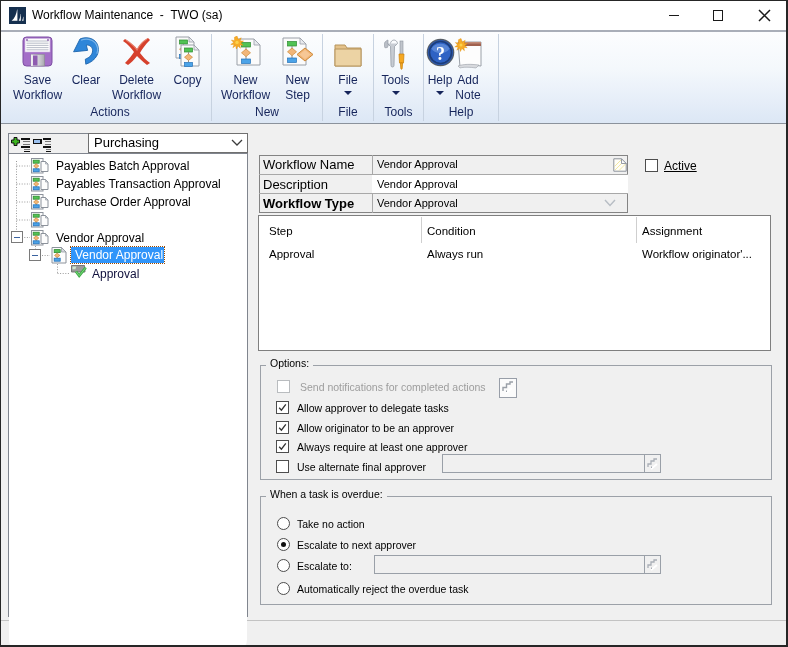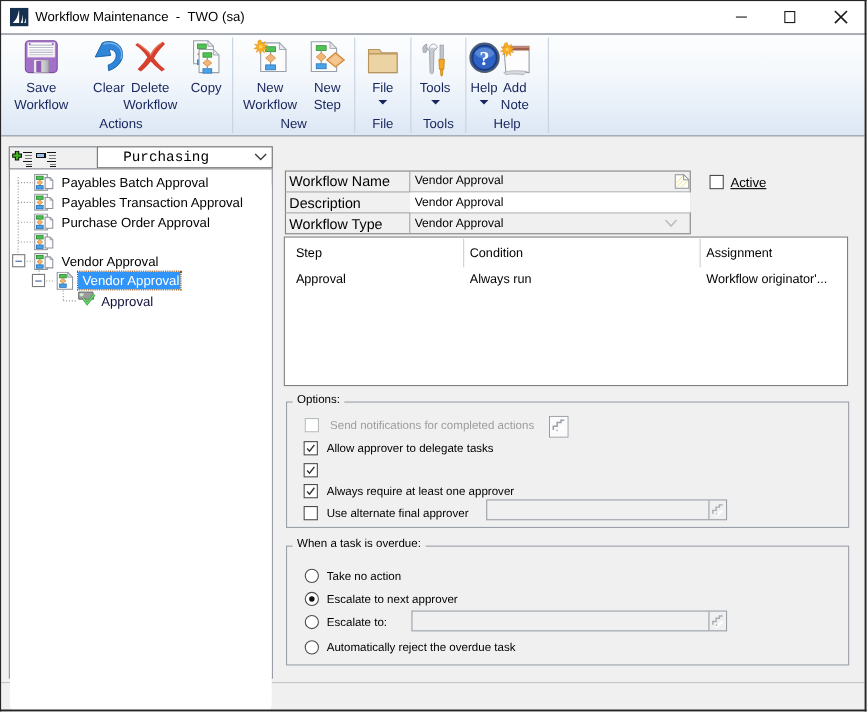--- a/index.html
+++ b/index.html
@@ -23,21 +23,21 @@
 .tbtn{top:32px;height:91px;text-align:center;color:#16255b;font-size:12px;}
 .tbtn .ic{display:block;margin:4px auto 0 auto;}
 .tbtn .lbl{position:absolute;left:-10px;right:-10px;top:41px;line-height:14.5px;}
 .darr2{position:absolute;top:59px;left:50%;margin-left:-4px;width:0;height:0;border-left:4px solid transparent;border-right:4px solid transparent;border-top:4px solid #16255b;}
 .grplbl{top:105px;height:15px;line-height:15px;text-align:center;color:#16255b;font-size:12px;}
 
 .statsep{left:1px;top:620px;width:785px;height:1px;background:#c3c3c3;}
 
 .panel{left:8px;top:133px;width:240px;height:484px;border:1px solid #80858e;background:#fff;}
 .panel-hdr{left:8px;top:133px;width:240px;height:21px;background:#f0f0f0;border:1px solid #80858e;}
-.combo{left:88px;top:133px;width:160px;height:20px;background:#fff;border:1px solid #707070;font-size:13px;line-height:18px;padding-left:23px;color:#000;font-family:Liberation Mono, monospace;}
+.combo{left:88px;top:133px;width:160px;height:20px;background:#fff;border:1px solid #707070;font-size:13px;line-height:18px;padding-left:5px;color:#000;}
 .tree{left:9px;top:155px;width:238px;height:500px;background:#fff;overflow:hidden;border-radius:16px;}
 .trow{position:absolute;height:18px;line-height:18px;font-size:12px;white-space:nowrap;color:#000;white-space:nowrap;}
 .tsel{position:absolute;left:71px;top:247px;width:93px;height:16px;background:#3095fa;outline:1px dotted #9c4a00;color:#fff;font-size:12px;line-height:16px;padding-left:4px;white-space:nowrap;}
 .pmbox{position:absolute;width:12px;height:12px;background:#fff;border:1px solid #7a7a7a;}
 .pmbox:after{content:"";position:absolute;left:2px;top:5px;width:6px;height:1px;background:#3b63a0;}
 
 .formgrid{left:259px;top:155px;width:369px;height:58px;border:1px solid #848484;background:#f0f0f0;}
 .flabel{position:absolute;left:263px;width:105px;height:19px;line-height:19px;font-size:13px;color:#000;}
 .ffield{position:absolute;left:372px;width:256px;height:19px;line-height:19px;font-size:11px;color:#000;padding-left:5px;}
 .grid{left:258px;top:215px;width:513px;height:136px;background:#fff;border:1px solid #7f7f7f;font-size:11.5px;color:#000;}
@@ -130,21 +130,21 @@
       <defs>
           <linearGradient id="gmet" x1="0" y1="0" x2="1" y2="0">
             <stop offset="0" stop-color="#ffffff" stop-opacity="0.8"></stop>
             <stop offset="0.5" stop-color="#c5c5cd" stop-opacity="0.3"></stop>
             <stop offset="1" stop-color="#72727a" stop-opacity="0.5"></stop>
           </linearGradient>
         </defs>
     </svg>
     <div class="lbl">Save<br>Workflow</div>
   </div>
-  <div class="abs tbtn" style="left:80px;width:38px;">
+  <div class="abs tbtn" style="left:67px;width:38px;">
     <svg class="ic" width="30" height="31" viewBox="0 0 30 31">
       <path d="M9,3 C14,0.8 20.5,1.5 24.3,5.3 C27.6,8.8 28.3,14.5 26.2,19 C24.2,23.3 19.8,26.6 14.8,28.2 L14.3,23.2 C18.6,21.6 21.5,18.4 21.6,14.8 C21.7,11.3 19,8.7 15.3,9.1 L16.6,14.4 L2.6,15.8 Z" fill="#2f86d9" stroke="#1d64ab" stroke-width="0.9" stroke-linejoin="round"></path>
       <path d="M10,4.2 C15,2.2 20.8,3 24,6.6 C26.6,9.6 27.2,14 25.8,17.6" fill="none" stroke="#7ab5ea" stroke-width="1.2" opacity="0.95"></path>
     </svg>
     <div class="lbl">Clear</div>
   </div>
   <div class="abs tbtn" style="left:105px;width:63px;">
     <svg class="ic" width="32" height="31" viewBox="0 0 32 31">
       <path d="M4,3 C10,7 14,10 16,13 C19,8 22,5 27,2 L29,4 C24,9 21,13 19,17 C22,21 25,24 29,27 L26,29 C21,25 18,22 16,20 C13,24 10,27 7,29 L4,27 C8,23 11,19 13,16 C10,12 7,8 2,5 Z" fill="#d6402c"></path>
       <path d="M5,4 C11,8 14,11 16,14 C18,10 21,6 26,3" fill="none" stroke="#e98b76" stroke-width="1.2" opacity="0.8"></path>
@@ -317,21 +317,21 @@
     <div class="pmbox" style="left:20px;top:94px;"></div>
   </div>
   <div class="abs tsel">Vendor Approval</div>
 
   <div class="abs formgrid"></div>
   <div class="abs" style="left:259px;top:174px;width:369px;height:1px;background:#a8a8a8;"></div>
   <div class="abs" style="left:259px;top:193px;width:369px;height:1px;background:#a8a8a8;"></div>
   <div class="abs" style="left:372px;top:155px;width:1px;height:58px;background:#a8a8a8;"></div>
   <div class="flabel" style="top:155px;">Workflow Name</div>
   <div class="flabel" style="top:175px;">Description</div>
-  <div class="flabel" style="top:194px;">Workflow Type</div>
+  <div class="flabel" style="top:194px;font-weight:bold;">Workflow Type</div>
   <div class="ffield" style="top:155px;height:19px;">Vendor Approval</div>
   <div class="ffield" style="top:175px;height:18px;background:#fff;">Vendor Approval</div>
   <div class="ffield" style="top:194px;height:18px;">Vendor Approval</div>
   <svg class="abs" style="left:613px;top:158px;" width="14" height="14" viewBox="0 0 14 14">
     <path d="M0.8,0.8 h7.7 l4.7,4.7 v7.7 h-12.4 z" fill="#fffef8" stroke="#8c929b"></path>
     <g stroke="#ecdf8d" stroke-width="0.8">
         <path d="M1.5,8.5 l7,-7 M2,12 l9,-9 M6,12.5 l6.5,-6.5"></path>
       </g>
     <path d="M8.5,0.8 l4.7,4.7 h-4.7 z" fill="#fdfdfd" stroke="#8c929b" stroke-width="0.9"></path>
   </svg>
@@ -364,20 +364,21 @@
       <svg width="11" height="11" style="position:absolute;left:0;top:0;">
         <path d="M2.2,5.8 l2.2,2.4 L8.8,2.4" fill="none" stroke="#333" stroke-width="1.3"></path>
       </svg>
     </div>
   <div class="clabel" style="left:297px;top:402px;">Allow approver to delegate tasks</div>
   <div class="cb" style="left:276px;top:421px;">
       <svg width="11" height="11" style="position:absolute;left:0;top:0;">
         <path d="M2.2,5.8 l2.2,2.4 L8.8,2.4" fill="none" stroke="#333" stroke-width="1.3"></path>
       </svg>
     </div>
+  <div class="clabel" style="left:297px;top:422px;">Allow originator to be an approver</div>
   <div class="cb" style="left:276px;top:440px;">
       <svg width="11" height="11" style="position:absolute;left:0;top:0;">
         <path d="M2.2,5.8 l2.2,2.4 L8.8,2.4" fill="none" stroke="#333" stroke-width="1.3"></path>
       </svg>
     </div>
   <div class="clabel" style="left:297px;top:441px;">Always require at least one approver</div>
   <div class="cb" style="left:276px;top:460px;"></div>
   <div class="clabel" style="left:297px;top:461px;">Use alternate final approver</div>
   <div class="dfield" style="left:442px;top:454px;width:219px;height:19px;"></div>
   <div class="abs" style="left:644px;top:455px;width:16px;height:17px;border-left:1px solid #9aa0a8;"></div>

